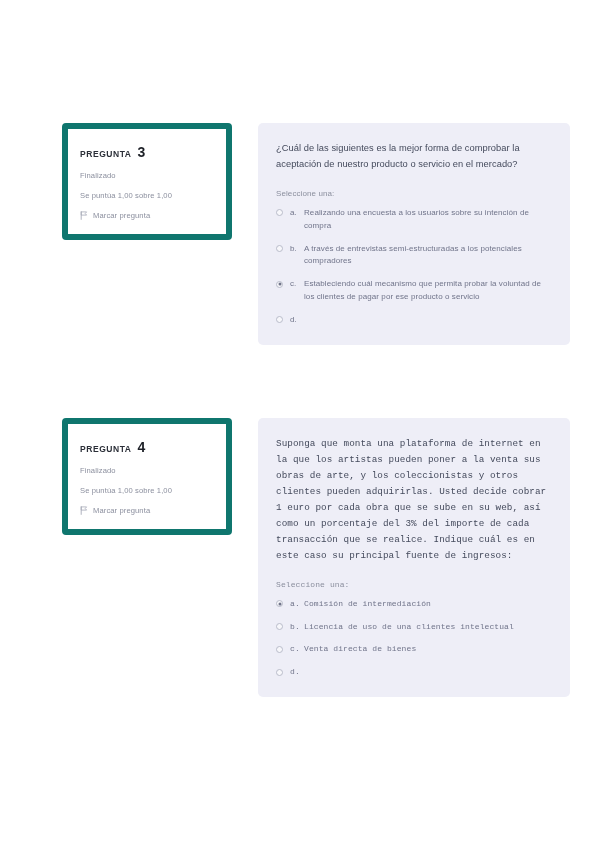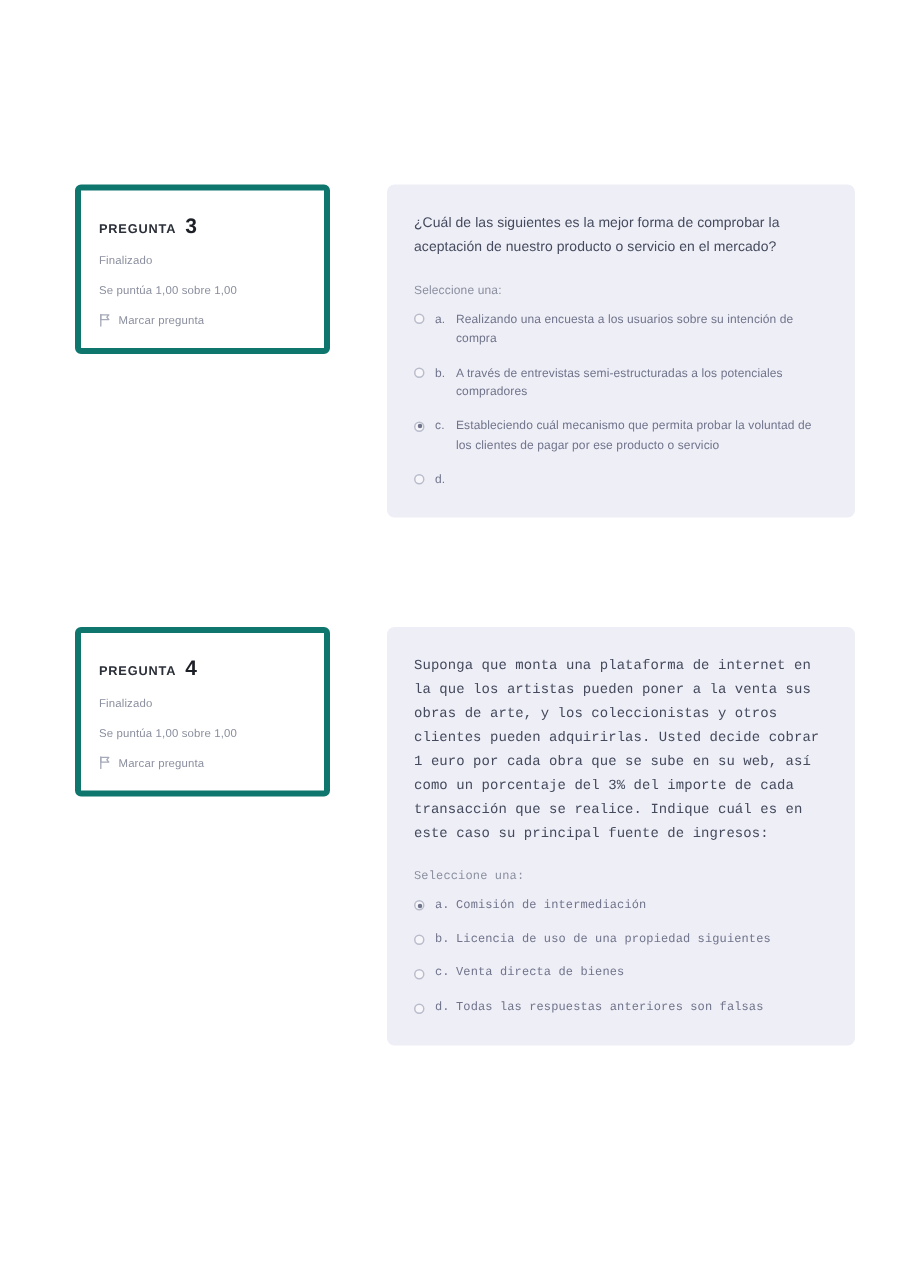--- a/index.html
+++ b/index.html
@@ -30,24 +30,24 @@
     position: absolute;
     left: 0;
     width: 599px;
     display: flex;
     align-items: flex-start;
   }
 
   
   .info-card {
     position: absolute;
-    left: 50px;
+    left: 62px;
     width: 170px;
     background: #ffffff;
-    border: 4px solid #0f766e;
+    border: 6px solid #0f766e;
     border-radius: 4px;
     padding: 16px 12px 14px 12px;
   }
   .info-head {
     display: flex;
     align-items: baseline;
     gap: 6px;
     margin-bottom: 12px;
   }
   .info-head .q-word {
@@ -244,29 +244,28 @@
       <p class="select-label">Seleccione una:</p>
       <ul class="options">
         <li class="option">
           <span class="radio checked"></span>
           <span class="opt-letter">a.</span>
           <span class="opt-text">Comisión de intermediación</span>
         </li>
         <li class="option">
           <span class="radio"></span>
           <span class="opt-letter">b.</span>
-          <span class="opt-text">Licencia de uso de una propiedad siguientes</span>
+          <span class="opt-text">Licencia de uso de una clientes intelectual</span>
         </li>
         <li class="option">
           <span class="radio"></span>
           <span class="opt-letter">c.</span>
           <span class="opt-text">Venta directa de bienes</span>
         </li>
         <li class="option">
           <span class="radio"></span>
           <span class="opt-letter">d.</span>
-          <span class="opt-text">Todas las respuestas anteriores son falsas</span>
         </li>
       </ul>
     </div>
   </div>
 
 </div>
 
 </body></html>

